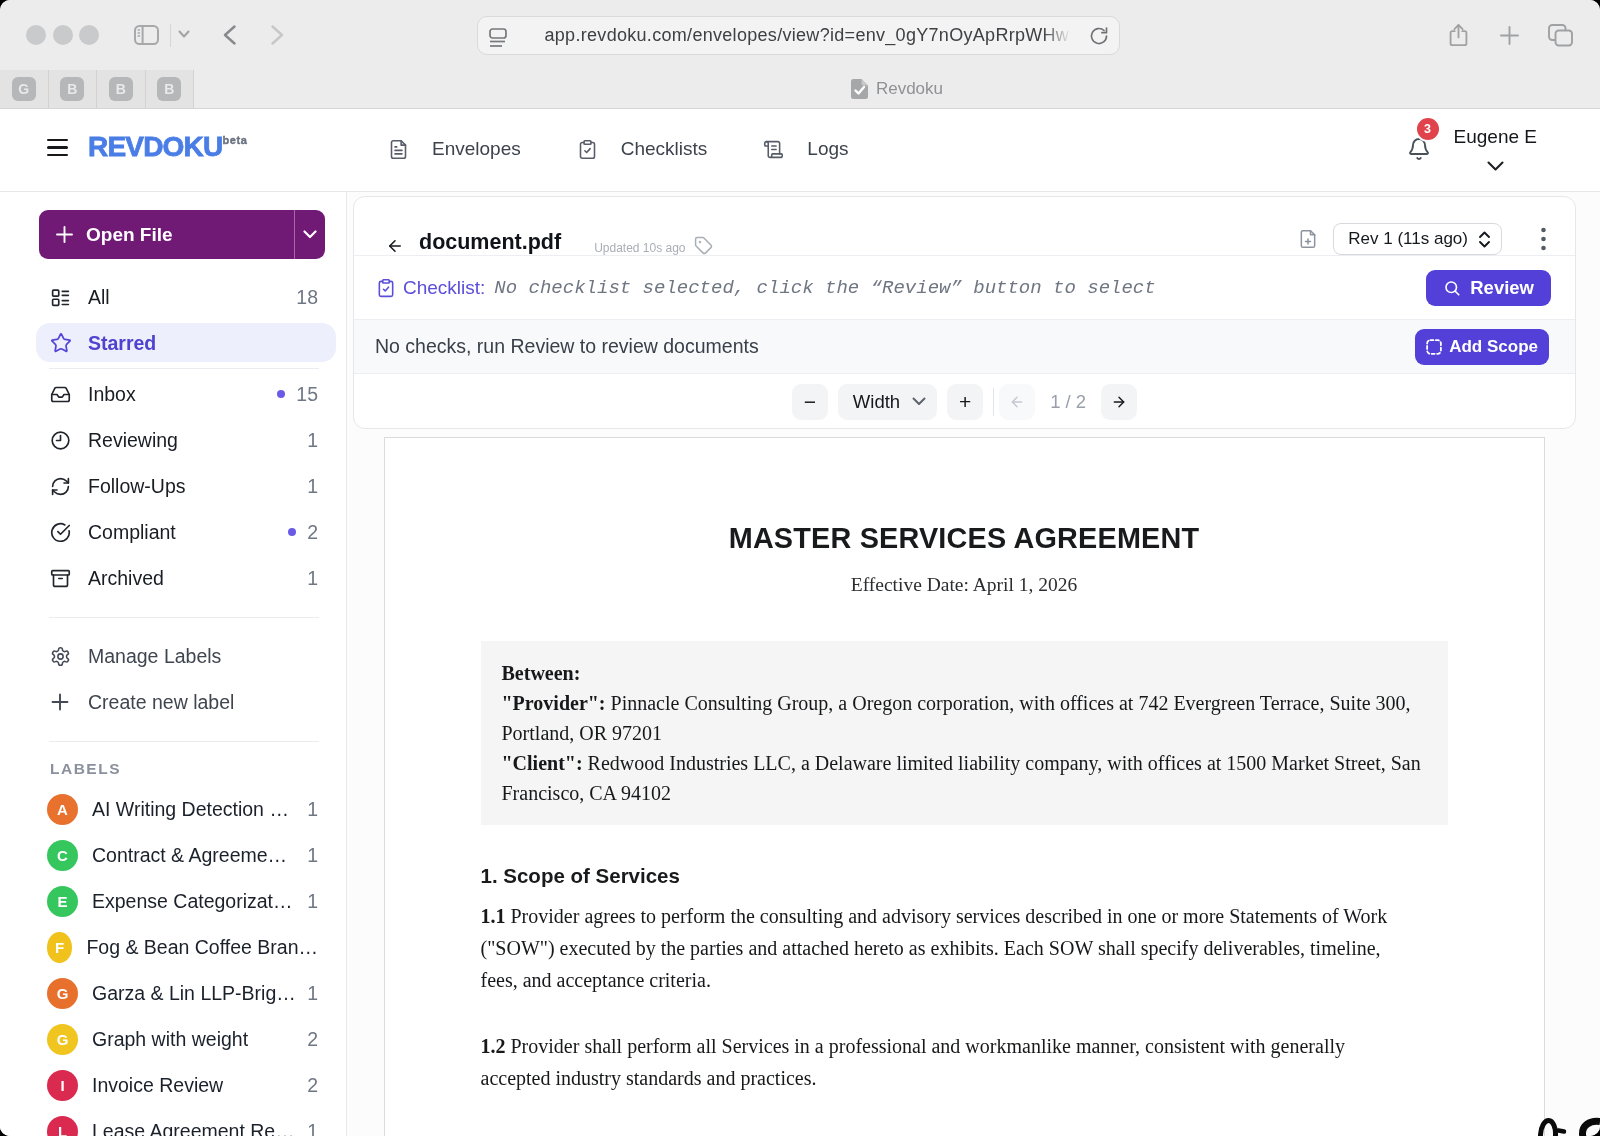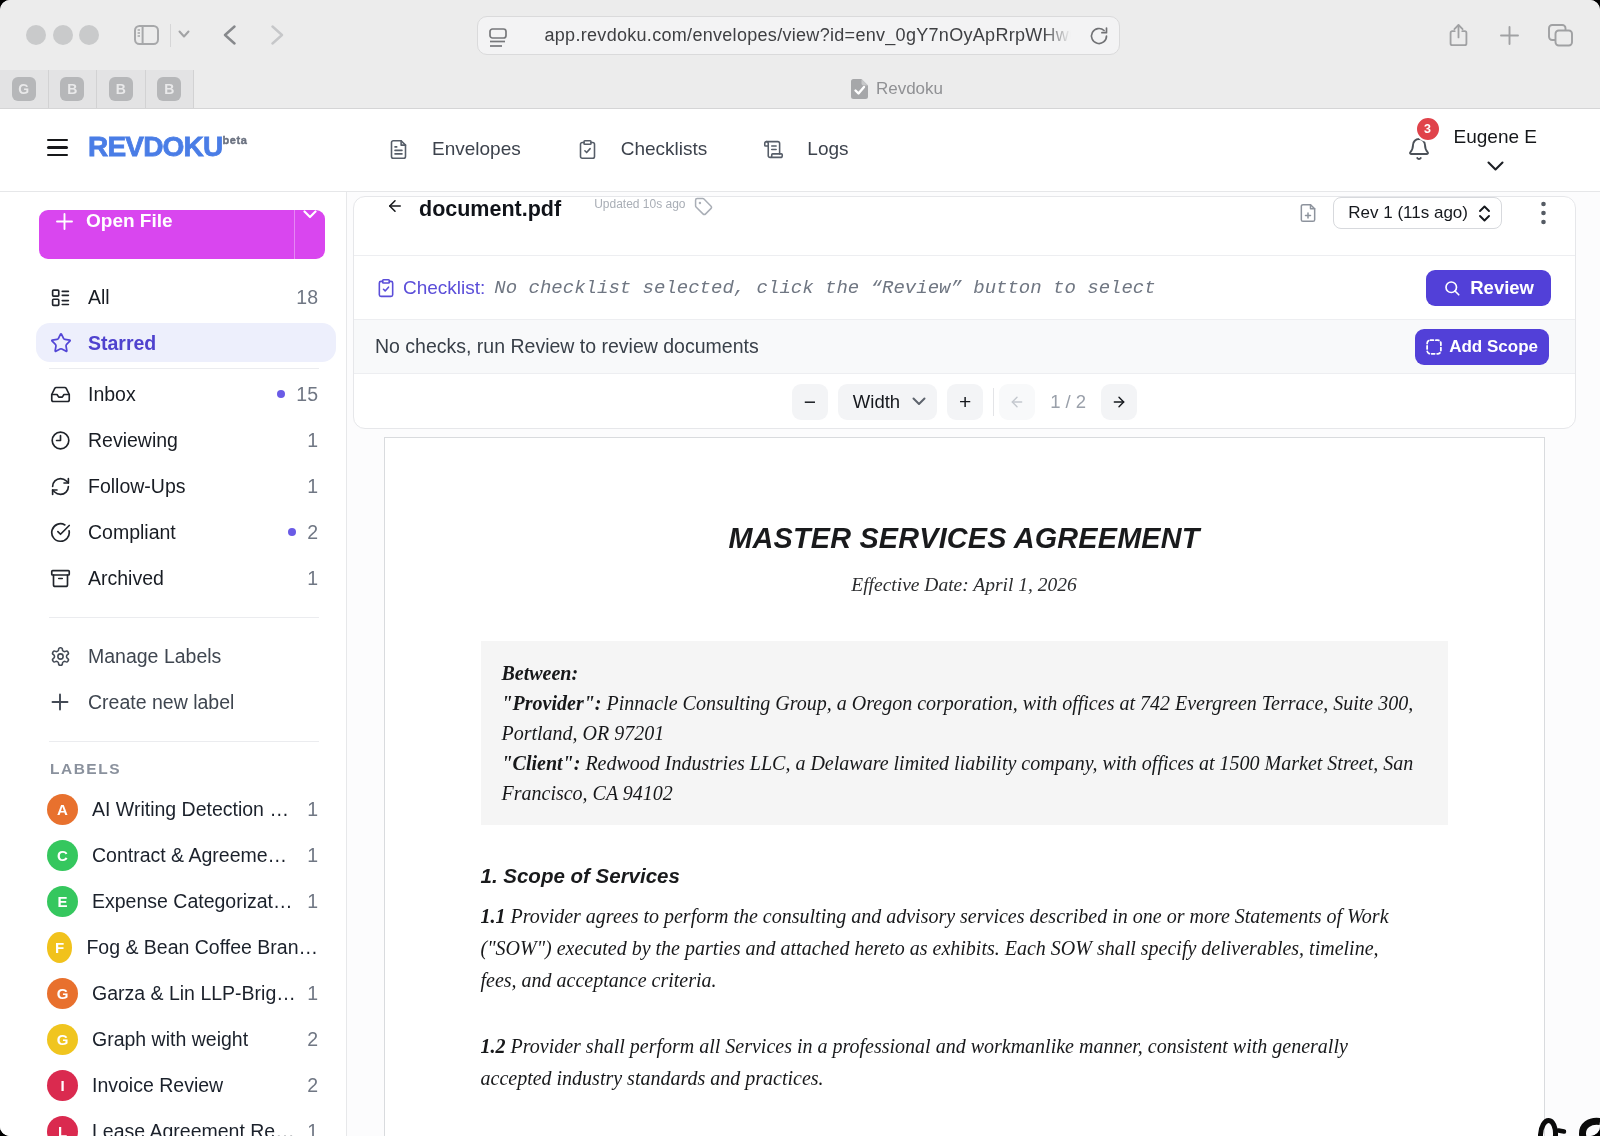--- a/index.html
+++ b/index.html
@@ -37,21 +37,21 @@
 .app-nav { position:absolute; left:388px; top:0; height:80px; display:flex; align-items:center; gap:56px; }
 .nav-item { display:flex; align-items:center; gap:23px; font-size:19px; color:#3d434d; }
 .nav-item svg { color:#565d68; }
 .header-right { position:absolute; right:63px; top:0; height:80px; display:flex; align-items:center; gap:23px; }
 .bell-wrap { position:relative; }
 .badge { position:absolute; top:-20px; left:8px; min-width:22px; height:22px; border-radius:50%; background:#e0434b; border:2.5px solid #fff; color:#fff; font-size:12.5px; font-weight:700; display:flex; align-items:center; justify-content:center; box-sizing:content-box; }
 .user-menu { display:flex; align-items:center; gap:13px; font-size:19px; color:#15171a;flex-direction:column; }
 
 
 .sidebar { position:absolute; top:83px; left:0; width:347px; height:944px; background:#fff; border-right:1px solid #e7e8ea; overflow:hidden; }
-.openfile { position:absolute; left:39px; top:18px; width:286px; height:49px; background:#d946ef; border-radius:9px; color:#fff; display:flex; align-items:flex-start; }
+.openfile { position:absolute; left:39px; top:18px; width:286px; height:49px; background:#701a75; border-radius:9px; color:#fff; display:flex; align-items:center; }
 .openfile .of-main { flex:1; display:flex; align-items:center; gap:13px; padding-left:17px; font-size:19px; font-weight:600; }
 .of-divider { width:1px; height:49px; background:rgba(255,255,255,0.35); }
 .of-caret { width:30px; display:flex; align-items:center; justify-content:center; }
 .snav { position:absolute; top:82px; left:0; width:347px; }
 .snav-row { position:relative; height:46px; display:flex; align-items:center; margin:0 11px 0 36px; padding:0 18px 0 14px; }
 .snav-row .sn-ic { width:21px; color:#20242b; margin-right:17px; }
 .snav-row .sn-label { flex:1; font-size:19.5px; color:#181c23; }
 .snav-row .sn-dot { width:8px; height:8px; border-radius:50%; background:#6a5be6; margin-right:11px; }
 .snav-row .sn-count { font-size:19.5px; color:#707784; }
 .snav-row.active::before { content:""; position:absolute; left:0; right:0; top:3px; bottom:4px; background:#edeffc; border-radius:14px; }
@@ -64,21 +64,21 @@
 .side-action .sn-ic { width:21px; color:#434a55; margin-right:17px; }
 .labels-heading { margin:18px 0 8px 50px; height:18px; line-height:18px; font-size:15.5px; font-weight:700; letter-spacing:1.5px; color:#8a919d; }
 .label-row { height:46px; display:flex; align-items:center; margin:0 11px 0 36px; padding:0 18px 0 11px; }
 .label-circle { width:31px; height:31px; border-radius:50%; color:#fff; font-size:15px; font-weight:700; display:flex; align-items:center; justify-content:center; margin-right:14px; }
 .label-name { flex:1; font-size:19.5px; color:#1b212b; white-space:nowrap; }
 .label-count { font-size:19.5px; color:#707784; }
 
 
 .main { position:absolute; top:83px; left:348px; width:1252px; height:944px; }
 .panel { position:absolute; left:5px; top:4px; width:1223px; height:233px; background:#fff; border:1px solid #e6e7ea; border-radius:12px; }
-.p-row1 { position:absolute; top:0; left:0; right:0; height:59px; border-bottom:1px solid #edeef1; display:flex; align-items:flex-start; }
+.p-row1 { position:absolute; top:0; left:0; right:0; height:59px; border-bottom:1px solid #edeef1; display:flex; align-items:flex-end; }
 .back-btn { margin-left:30px; color:#17191c; }
 .doc-name { margin-left:13px; font-size:21.5px; font-weight:700; color:#101319; }
 .doc-updated { margin-left:33px; font-size:12px; color:#a9aeb6; }
 .tag-ic { margin-left:8px; color:#a9aeb6; }
 .r1-right { margin-left:auto; display:flex; align-items:center; }
 .fileplus-ic { color:#8d939d; }
 .rev-select { margin-left:15px; height:32px; border:1px solid #d7d9dd; border-radius:8px; background:#fff; display:flex; align-items:center; padding:0 10px 0 14px; gap:10px; font-size:17px; color:#15181d; }
 .rev-select svg { color:#15181d; }
 .kebab { margin:0 29px 0 39px; color:#555b64; }
 .p-row2 { position:absolute; top:59px; left:0; right:0; height:64px; border-bottom:1px solid #edeef1; display:flex; align-items:center; }
@@ -93,21 +93,21 @@
 .z-btn { width:36px; height:36px; border-radius:9px; background:#f3f4f6; border:none; font-size:21px; color:#15181d; display:flex; align-items:center; justify-content:center; font-family:inherit; }
 .z-select { height:36px; margin:0 10px; padding:0 11px 0 15px; border-radius:9px; background:#f3f4f6; display:flex; align-items:center; gap:12px; font-size:18.5px; color:#15181d; }
 .z-select svg { color:#5d636d; }
 .z-div { width:1px; height:28px; background:#e3e4e7; margin:0 5px 0 10px; }
 .page-btn { width:36px; height:36px; border-radius:9px; border:none; background:#f3f4f6; display:flex; align-items:center; justify-content:center; }
 .page-btn.disabled { background:#f8f9fa; color:#c4c8ce; }
 .page-btn.enabled { color:#15181d; }
 .page-num { width:66px; text-align:center; font-size:18.5px; color:#9aa0aa; }
 
 
-.doc-page { position:absolute; left:35.5px; top:244.5px; width:1161px; height:700px; background:#fff; border:1px solid #d9dbde;font-style:italic; }
+.doc-page { position:absolute; left:35.5px; top:244.5px; width:1161px; height:700px; background:#fff; border:1px solid #d9dbde; }
 .doc-inner { padding:84px 96px 0 96px; color:#17181a; }
 .doc-title { text-align:center; font-size:28.8px; font-weight:700; letter-spacing:0.2px; color:#191a1c; font-family:"Liberation Sans","DejaVu Sans",sans-serif; }
 .doc-date { text-align:center; margin-top:19px; font-size:19.5px; color:#2c2d2f; font-family:"Liberation Serif","DejaVu Serif",serif; }
 .doc-between { margin-top:45px; background:#f5f5f5; padding:17px 21px; font-size:20px; line-height:30px; font-family:"Liberation Serif","DejaVu Serif",serif; }
 .doc-h2 { margin-top:39px; font-size:20.5px; font-weight:700; color:#191a1c; }
 .doc-para { margin-top:12px; font-size:20px; line-height:32px; font-family:"Liberation Serif","DejaVu Serif",serif; }
 .doc-para + .doc-para { margin-top:34px; }
 .doc-between > div, .doc-para > div { white-space:nowrap; }
 .scribble { position:absolute; left:1530px; top:1114px; z-index:5; }
 </style>

